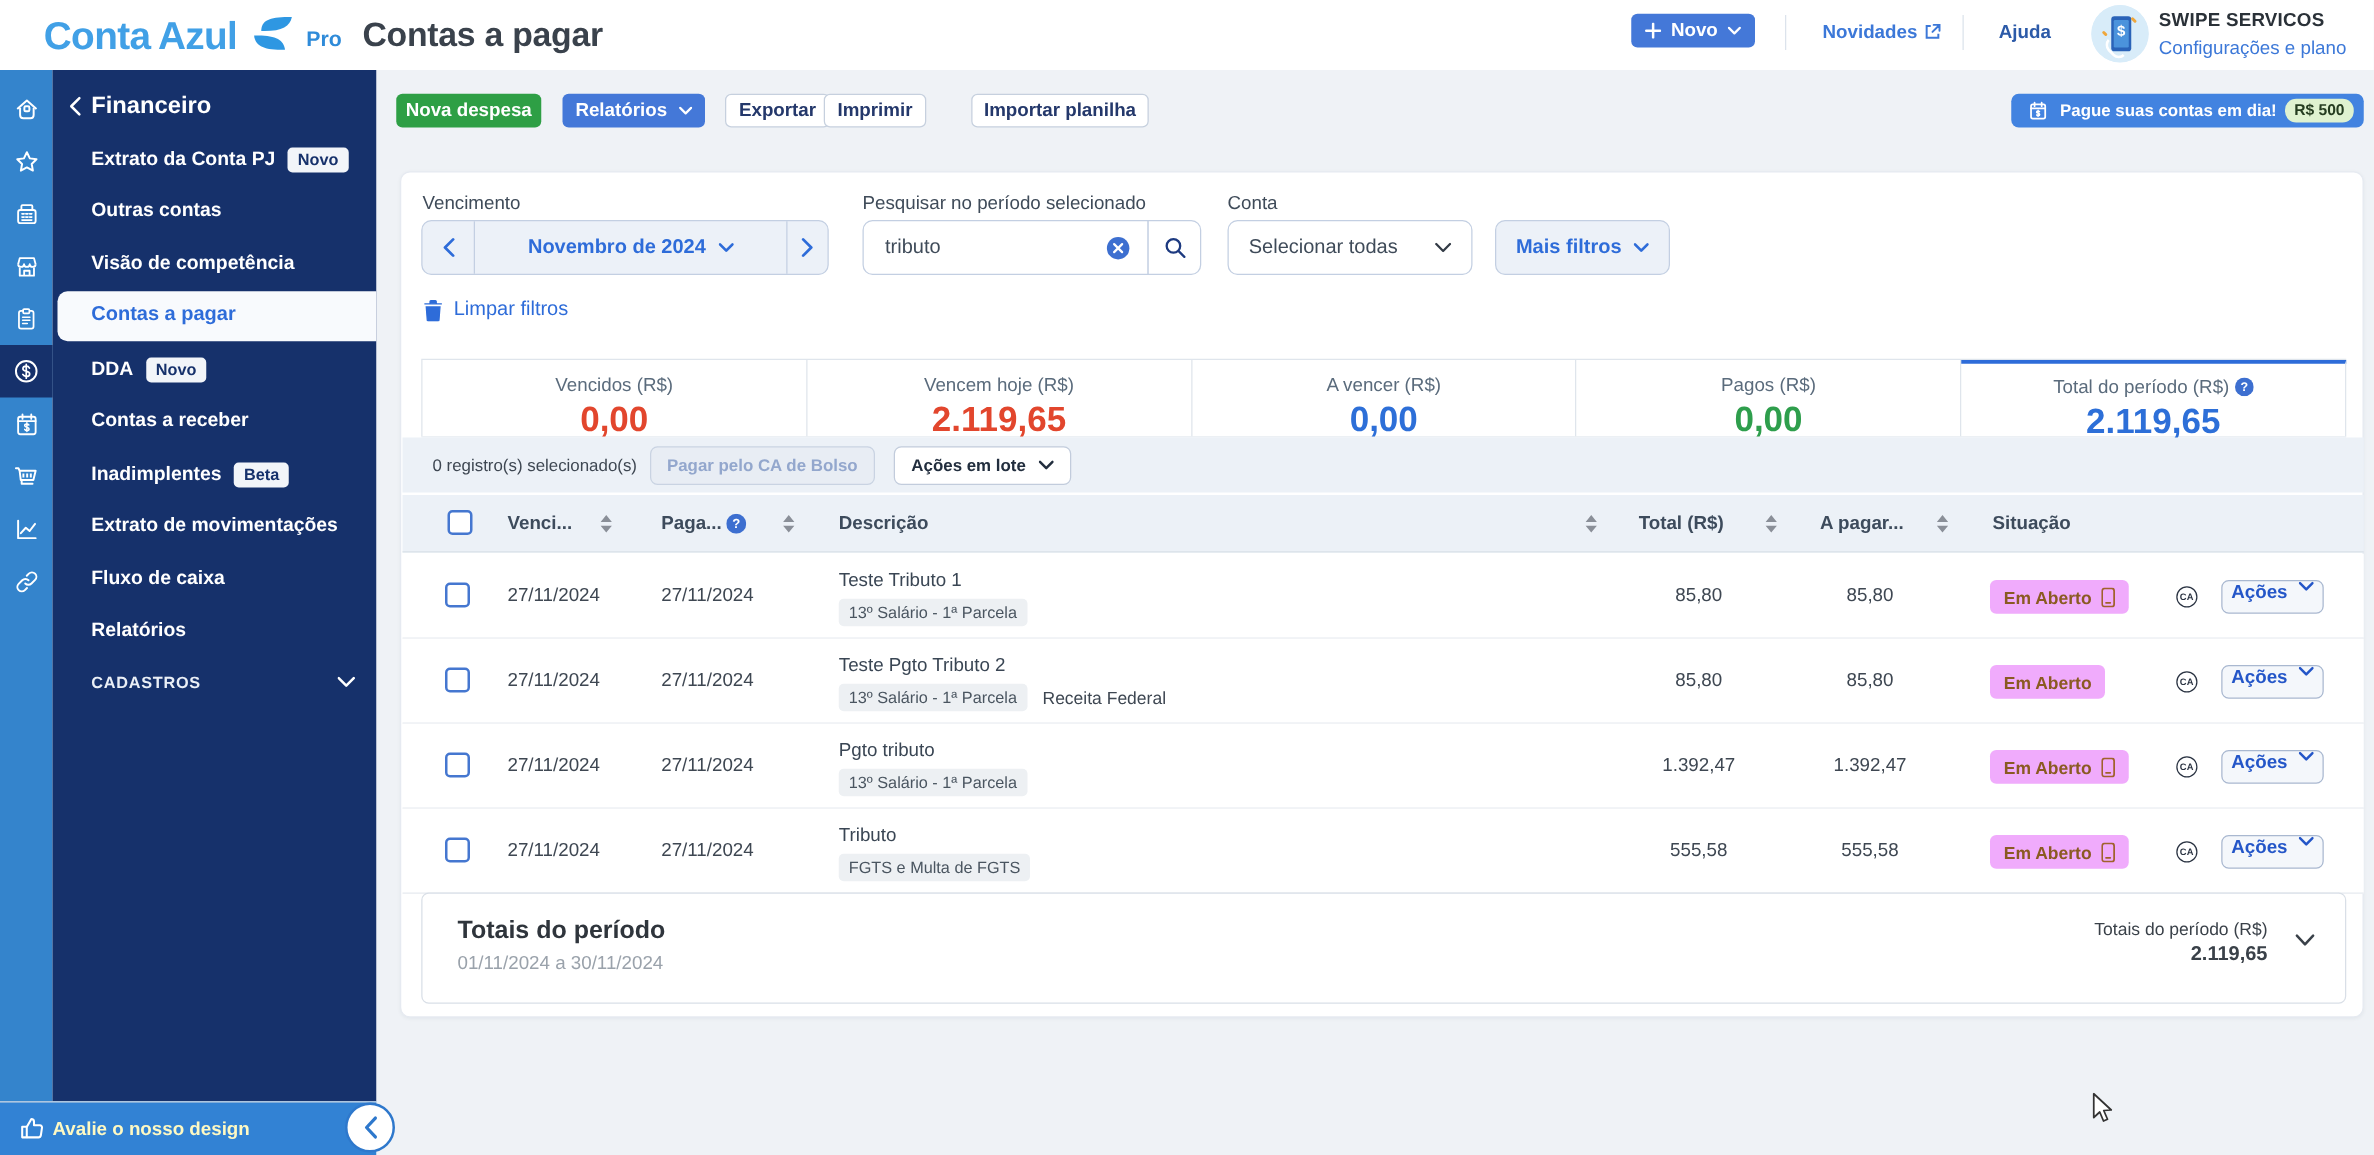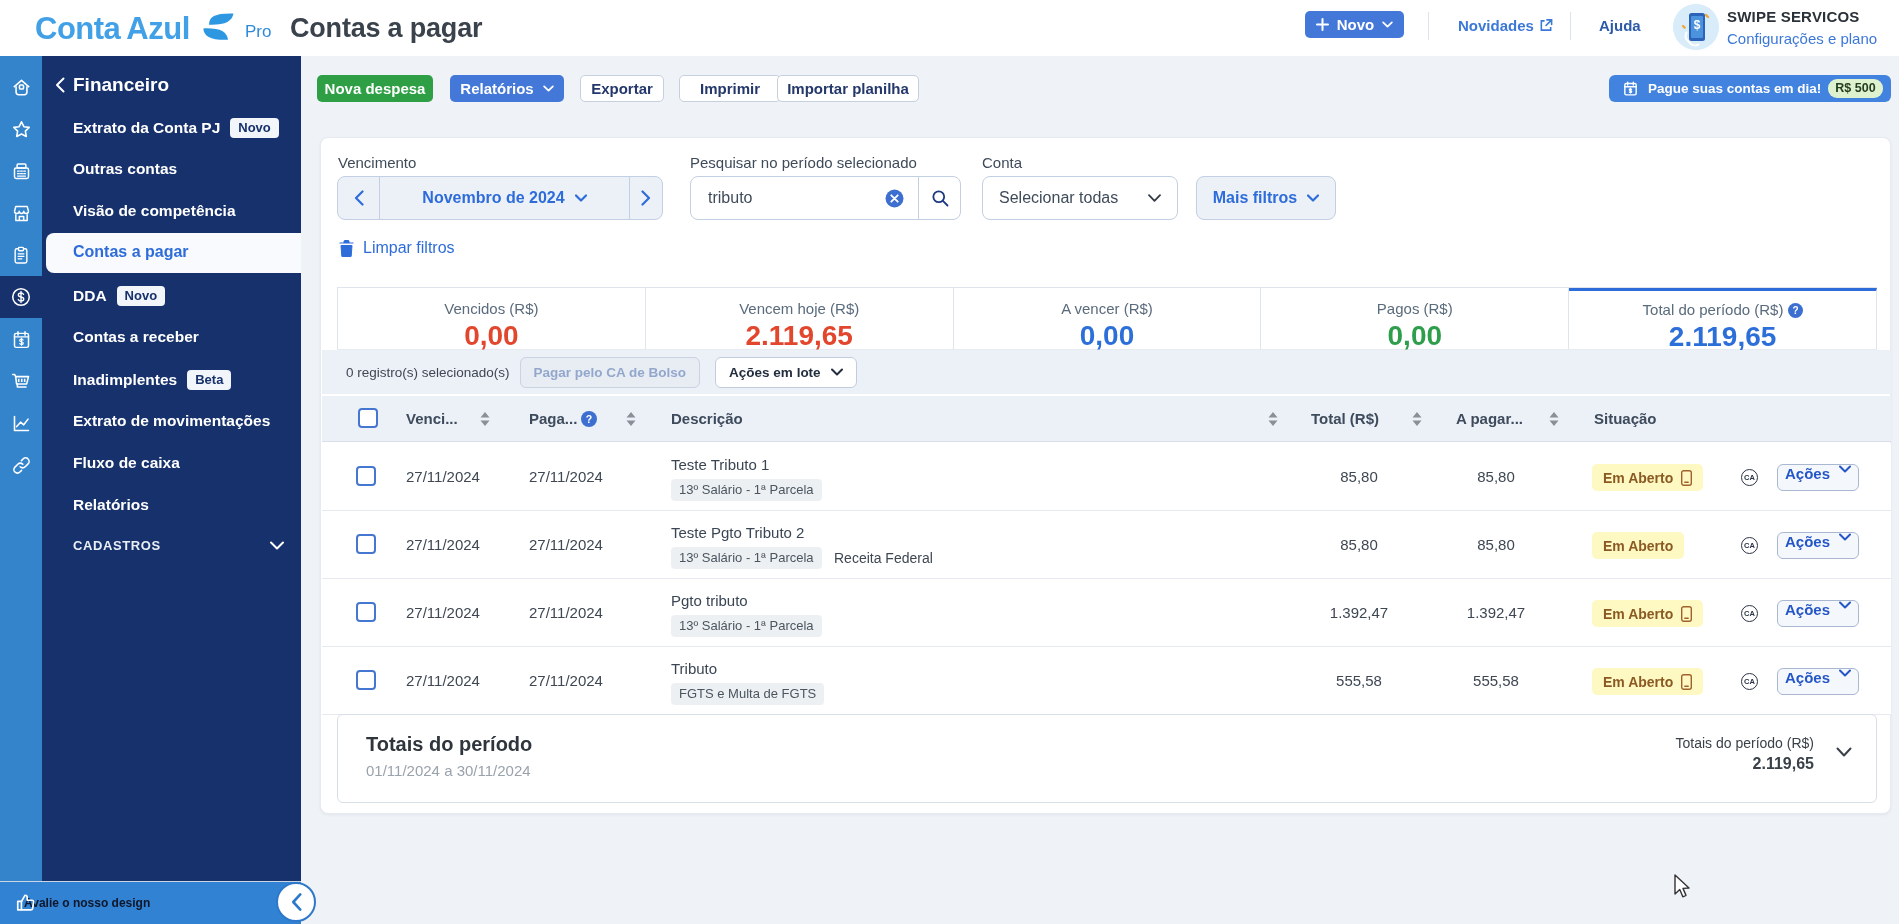--- a/index.html
+++ b/index.html
@@ -2,42 +2,42 @@
 <html lang="pt-BR"><head>
 <meta charset="utf-8">
 <style>
 * { margin:0; padding:0; box-sizing:border-box; }
 html,body { width:1899px; height:924px; overflow:hidden; font-family:"Liberation Sans", sans-serif; background:#EFF2F6; }
 .abs { position:absolute; }
 
 #header { position:absolute; left:0; top:0; width:1899px; height:56px; background:#fff; z-index:5; }
 .logo { position:absolute; left:35px; top:11px; font-size:31px; font-weight:700; color:#41A0E6; letter-spacing:-0.5px; }
 .logo .sp { display:inline-block; width:6px; }
-.pro { position:absolute; left:245px; top:22px; font-size:17px; font-weight:400; color:#2F8BD9; }
+.pro { position:absolute; left:245px; top:22px; font-size:17px; font-weight:700; color:#2F8BD9; }
 .pagetitle { position:absolute; left:290px; top:13px; font-size:27px; font-weight:600; color:#3A424C; letter-spacing:-0.2px; }
 .btn-novo { position:absolute; left:1305px; top:11px; width:99px; height:27px; background:#4478D8; border-radius:5px; color:#fff; font-size:15px; font-weight:700; display:flex; align-items:center; justify-content:center; gap:8px; }
 .hdr-div { position:absolute; top:12px; width:1px; height:28px; background:#DCE3EC; }
 .hdr-link { position:absolute; top:17px; font-size:15px; font-weight:600; color:#3C78D8; }
 .ajuda { color:#2C5AA8; }
 .avatar { position:absolute; left:1673px; top:4px; width:46px; height:46px; border-radius:50%; background:#D8ECF9; overflow:hidden; }
 .acct1 { position:absolute; left:1727px; top:8px; font-size:15px; font-weight:700; color:#2A3138; letter-spacing:0.2px; }
 .acct2 { position:absolute; left:1727px; top:30px; font-size:15px; color:#3C78D8; }
 
 #rail { position:absolute; left:0; top:56px; width:42px; height:825px; background:#3484CC; z-index:4; }
 .ricon { position:absolute; left:0; width:42px; height:42px; display:flex; align-items:center; justify-content:center; }
 .ricon.active { background:#16316B; }
 #menu { position:absolute; left:42px; top:56px; width:259px; height:825px; background:#16316B; z-index:4;padding-left:32px; }
 .m-head { position:absolute; left:13px; top:18px; color:#fff; font-size:19px; font-weight:700; display:flex; align-items:center; gap:8px; }
 .m-item { position:absolute; left:31px; color:#fff; font-size:15.5px; font-weight:600; display:flex; align-items:center; gap:10px; white-space:nowrap; }
 .m-badge { background:#F2F5F9; color:#16316B; font-size:13px; font-weight:700; border-radius:4px; padding:2px 8px 3px; }
 .m-active { position:absolute; left:4px; top:177px; width:255px; height:40px; background:#F8FAFD; border-radius:8px 0 0 8px; z-index:1; }
 .m-active span { position:absolute; left:27px; top:10px; color:#2E6CD9; font-size:16px; font-weight:600; }
 .m-cad { position:absolute; left:31px; top:482px; color:#EAEFF6; font-size:13px; font-weight:700; letter-spacing:0.6px; }
 #strip { position:absolute; left:0; top:881px; width:301px; height:43px; background:#3282D4; z-index:6; border-top:1px solid #CBD6E2; display:flex; align-items:center; }
-#strip .txt { color:#0f172a; font-size:12px; font-weight:700; margin-left:24px; }
+#strip .txt { color:#fef9c3; font-size:15px; font-weight:700; margin-left:42px; }
 .collapse-btn { position:absolute; left:276px; top:882px; width:40px; height:40px; border-radius:50%; background:#fff; border:2px solid #2E78CC; z-index:7; display:flex; align-items:center; justify-content:center; }
 
 #main { position:absolute; left:301px; top:56px; width:1598px; height:868px; background:#EFF2F6; }
 
 .tbtn { position:absolute; top:19px; height:27px; border-radius:5px; font-size:15px; font-weight:700; display:flex; align-items:center; justify-content:center; }
 .tbtn.green { background:#2E9F45; color:#fff; }
 .tbtn.blue { background:#4478D8; color:#fff; gap:9px; }
 .tbtn.white { background:#fff; border:1px solid #C6D0DE; color:#24386B; }
 .paybtn { position:absolute; top:19px; left:1308px; width:282px; height:27px; background:#4283E0; border-radius:6px; color:#fff; font-size:13.5px; font-weight:700; display:flex; align-items:center; white-space:nowrap; }
 .paypill { background:#DFF2D0; color:#253D20; border-radius:9px; font-size:12.5px; font-weight:700; padding:2px 7px 3px; margin-left:7px; }
@@ -73,21 +73,21 @@
 
 #thead { position:absolute; left:1px; top:258px; width:1569px; height:46px; background:#ECF1F7; border-bottom:1px solid #D8DFE8; }
 .th { position:absolute; top:14px; font-size:15px; font-weight:700; color:#3D4B5C; }
 .cb { position:absolute; width:20px; height:20px; background:#fff; border:2px solid #4577D0; border-radius:4px; }
 .row { position:absolute; left:1px; width:1569px; height:68px; border-bottom:1px solid #E6EAF0; background:#fff; }
 .rd { position:absolute; top:25px; font-size:15px; color:#3E4752; }
 .rtitle { position:absolute; left:349px; top:13px; font-size:15px; color:#3A4654; }
 .rtag { position:absolute; left:349px; top:36px; background:#EDF0F3; border-radius:4px; font-size:13px; color:#4A5560; padding:3px 8px 4px; }
 .rextra { position:absolute; left:512px; top:39px; font-size:14px; color:#3E4752; }
 .rv { position:absolute; top:25px; font-size:15px; color:#3E4752; text-align:center; width:120px; }
-.badge { position:absolute; left:1270px; top:21px; height:27px; background:#fef9c3; border-radius:5px; color:#8A5A22; font-size:14px; font-weight:700; display:flex; align-items:center; padding:0 11px; gap:8px; }
+.badge { position:absolute; left:1270px; top:21px; height:27px; background:#f0abfc; border-radius:5px; color:#8A5A22; font-size:14px; font-weight:700; display:flex; align-items:center; padding:0 11px; gap:8px; }
 .cacirc { position:absolute; left:1419px; top:26px; width:17px; height:17px; border-radius:50%; border:1.5px solid #2A3342; color:#2A3342; font-size:7.5px; font-weight:700; display:flex; align-items:center; justify-content:center; letter-spacing:0.2px; }
 .acoes { position:absolute; left:1455px; top:21px; width:82px; height:27px; background:#F4F7FB; border:1px solid #A9B8D0; border-radius:6px; color:#2456C8; font-size:15px; font-weight:700; display:flex; justify-content:center; gap:9px; }
 
 #foot { position:absolute; left:16px; top:576px; width:1540px; height:89px; border:1px solid #D9DFE7; border-radius:6px; background:#fff; }
 .ft1 { position:absolute; left:28px; top:18px; font-size:20px; font-weight:700; color:#2F353C; }
 .ft2 { position:absolute; left:28px; top:47px; font-size:15px; color:#9AA2AB; }
 .fr1 { position:absolute; right:62px; top:20px; font-size:14px; color:#3A4149; text-align:right; }
 .fr2 { position:absolute; right:62px; top:40px; font-size:16px; font-weight:700; color:#3A4149; text-align:right; }
 </style>
 </head>
@@ -229,21 +229,21 @@
       <path d="M9.5 2 3 9l6.5 7" stroke="#2E78CC" stroke-width="2.4" stroke-linecap="round" stroke-linejoin="round"></path>
     </svg>
   </div>
 
 <div id="main">
   <div class="tbtn green" style="left:16px;width:116px">Nova despesa</div>
   <div class="tbtn blue" style="left:149px;width:114px">Relatórios<svg width="11" height="7" viewBox="0 0 12 8" fill="none">
         <path d="M1 1.5 6 6.5 11 1.5" stroke="#fff" stroke-width="2" stroke-linecap="round" stroke-linejoin="round"></path>
       </svg></div>
   <div class="tbtn white" style="left:279px;width:84px">Exportar</div>
-  <div class="tbtn white" style="left:378px;width:102px">Imprimir</div>
+  <div class="tbtn white" style="left:358px;width:82px">Imprimir</div>
   <div class="tbtn white" style="left:476px;width:142px">Importar planilha</div>
   <div class="paybtn">
       <svg style="margin-left:13px" width="17" height="17" viewBox="0 0 24 24" fill="none" stroke="#fff" stroke-width="2" stroke-linejoin="round">
         <rect x="4" y="5" width="16" height="16" rx="2"></rect>
         <path d="M8 3v4M16 3v4M4 9.5h16" stroke-linecap="round"></path>
         <path d="M13.6 13.2c-.4-.5-.9-.8-1.6-.8-1 0-1.8.6-1.8 1.3 0 .7.6 1 1.8 1.3 1.2.2 1.8.6 1.8 1.4 0 .8-.8 1.4-1.8 1.4-.8 0-1.4-.4-1.7-1M12 11.5v7" stroke-width="1.6" stroke-linecap="round"></path>
       </svg>
       <span style="margin-left:9px">Pague suas contas em dia!</span>
       <span class="paypill">R$ 500</span>
     </div>

